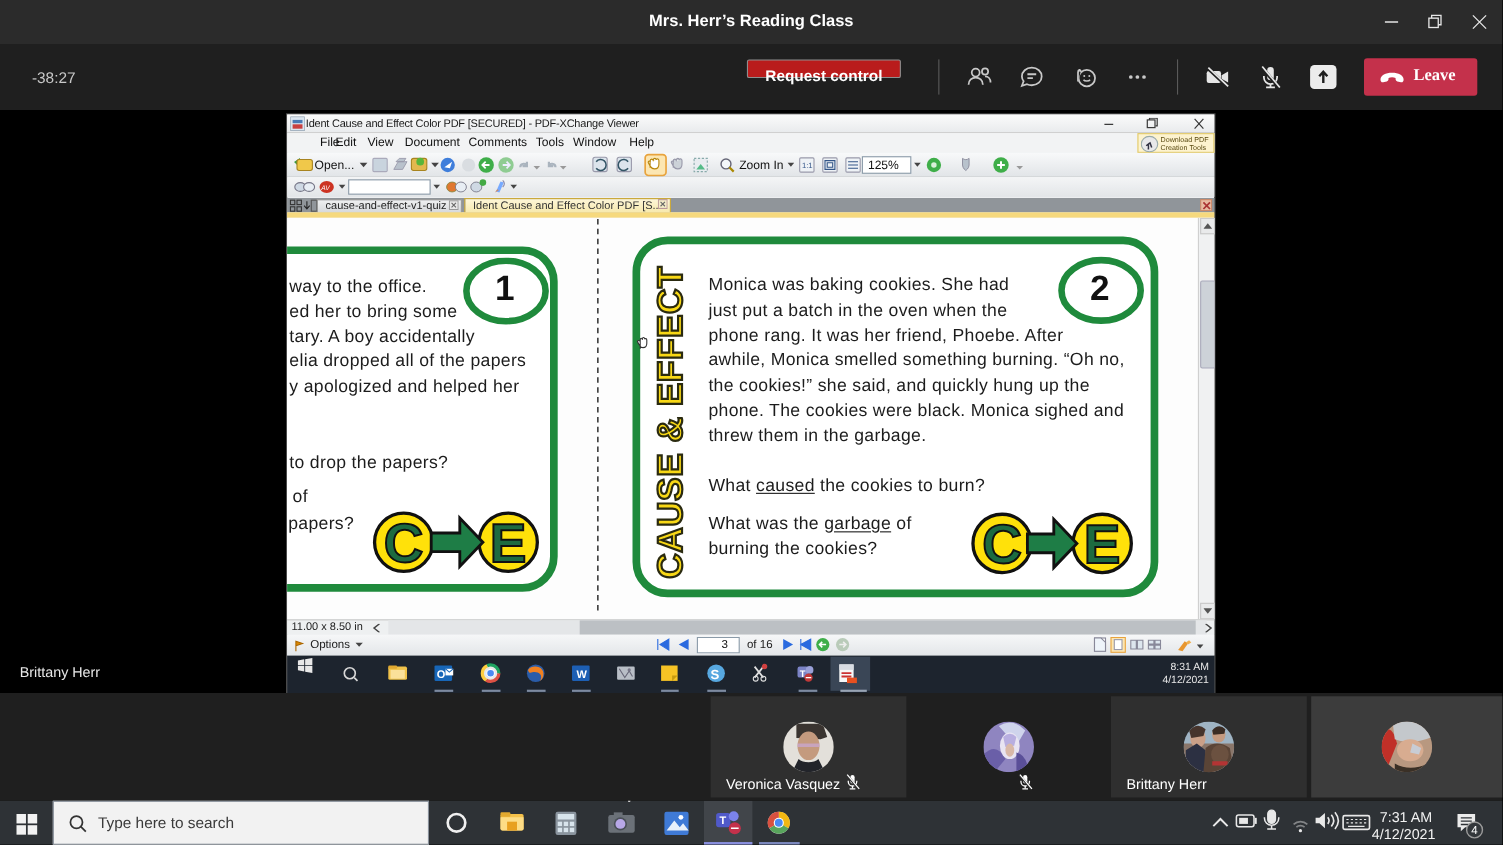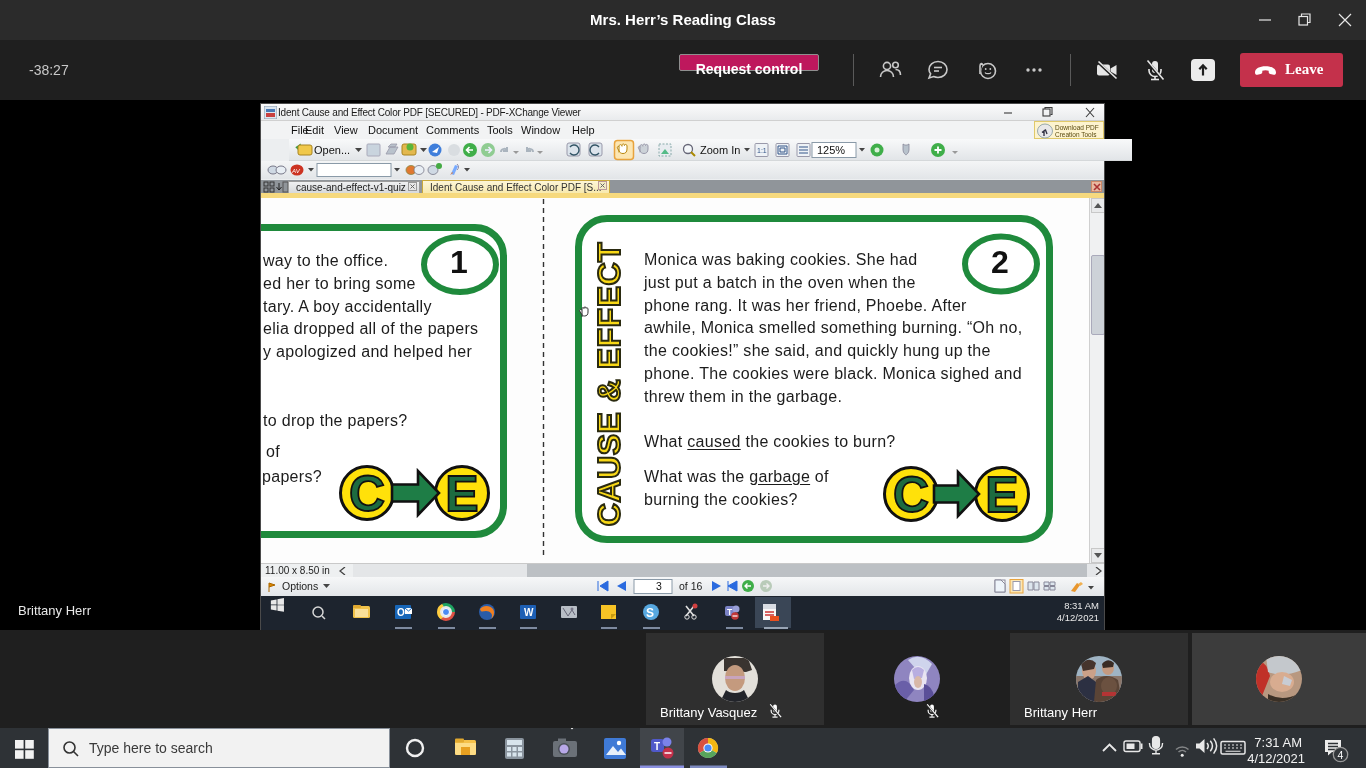--- a/index.html
+++ b/index.html
@@ -2,32 +2,32 @@
 <html><head><meta charset="utf-8">
 <style>
 html,body{margin:0;padding:0;width:1366px;height:768px;overflow:hidden;background:#000;}
 *{box-sizing:border-box;font-family:"Liberation Sans",sans-serif;}
 .abs{position:absolute;}
 #root{position:relative;width:1366px;height:768px;}
 #titlebar{left:0;top:0;width:1366px;height:40px;background:#2b2b2b;}
 #titlebar .t{position:absolute;left:0;right:0;top:11px;text-align:center;color:#fff;font-size:15px;font-weight:700;}
 #ctrlbar{left:0;top:40px;width:1366px;height:60px;background:#1f1f1f;}
 #timer{left:29px;top:22px;color:#c8c8c8;font-size:14px;}
-#reqbtn{left:679px;top:14px;width:140px;height:17px;border:1px solid #8f8f8f;background:#be185d;color:#fff;font-size:14px;font-weight:700;text-align:center;line-height:29px;border-radius:2px;}
+#reqbtn{left:679px;top:14px;width:140px;height:17px;border:1px solid #8f8f8f;background:#b91c1c;color:#fff;font-size:14px;font-weight:700;text-align:center;line-height:29px;border-radius:2px;}
 .vsep{width:1px;background:#5a5a5a;}
 #leave{left:1240px;top:13px;width:103px;height:34px;background:#c4314b;border-radius:3px;color:#fff;font-size:15px;font-weight:700;}
 #leave span{position:absolute;left:45px;top:8px;font-family:Liberation Serif, serif;}
 #stage{left:0;top:100px;width:1366px;height:530px;background:#000;}
 #plabel{left:18px;top:603px;color:#e8e8e8;font-size:13px;z-index:5;}
 #shared{left:261px;top:104px;width:843px;height:526px;background:#eceef0;outline:1px solid #4a4a4a;}
 #wtitle{left:0;top:0;width:843px;height:17px;background:linear-gradient(#fbfbfb,#e9ebed);border-bottom:1px solid #d0d0d0;}
 #wtitle .txt{position:absolute;left:17px;top:3px;font-size:10px;letter-spacing:-0.2px;color:#1a1a1a;}
 #wmenu{left:0;top:17px;width:843px;height:18px;background:#f2f3f4;}
 #wmenu span{position:absolute;top:3px;font-size:11px;color:#111;}
-#toolbar1{left:0;top:35px;width:843px;height:22px;background:linear-gradient(#f8f9fa,#e2e5e8);border-bottom:1px solid #d5d8da;margin-left:28px;}
+#toolbar1{left:0;top:35px;width:843px;height:22px;background:linear-gradient(#f8f9fa,#e2e5e8);border-bottom:1px solid #d5d8da;}
 #toolbar2{left:0;top:57px;width:843px;height:18px;background:linear-gradient(#f4f5f6,#e2e5e8);}
 #tabbar{left:0;top:76px;width:843px;height:13px;background:#90959a;}
 #tab1{position:absolute;left:27px;top:1px;width:132px;height:12px;background:linear-gradient(#eff0f1,#d7d9db);border:1px solid #9b9b9b;border-bottom:none;font-size:10px;color:#222;padding-left:7px;line-height:12px;}
 #tab2{position:absolute;left:161px;top:0px;width:188px;height:13px;background:linear-gradient(#fdf6d8,#f7e9ae);border:1px solid #caa93c;border-bottom:none;font-size:10px;color:#333;padding-left:7px;line-height:13px;}
 #ystrip{left:0;top:89px;width:843px;height:5px;background:#f6d97e;}
 #docarea{left:0;top:94px;width:843px;height:365px;background:#fdfdfd;overflow:hidden;}
 #status1{left:0;top:459px;width:843px;height:14px;background:#eef0f1;border-top:1px solid #c9c9c9;}
 #status2{left:0;top:473px;width:843px;height:19px;background:linear-gradient(#f6f7f8,#e3e6e9);}
 #ptask{left:0;top:492px;width:843px;height:34px;background:#1d242e;}
 #plist{left:0;top:630px;width:1366px;height:98px;background:#1f1f1f;}
@@ -395,21 +395,21 @@
           <rect x="382" y="31" width="17" height="2" fill="#7d8aa0"></rect>
           <rect x="465" y="31" width="17" height="2" fill="#7d8aa0"></rect>
           <rect x="503" y="31" width="24" height="2" fill="#98a4b4"></rect>
         <text x="838" y="13" text-anchor="end" font-size="9.5" fill="#e8e8e8">8:31 AM</text>
         <text x="838" y="25" text-anchor="end" font-size="9.5" fill="#e8e8e8">4/12/2021</text>
       </svg>
     </div>
   </div>
   <div class="abs" id="plist">
     <div class="tile" style="left:646px;width:178px;">
-        <div class="nm">Brittany Vasquez</div>
+        <div class="nm">Veronica Vasquez</div>
       </div>
     <div class="tile" style="left:1010px;width:178px;">
         <div class="nm">Brittany Herr</div>
       </div>
     <div class="tile" style="left:1192px;width:174px;background:#3c3c3c;"></div>
 
     <svg class="abs" style="left:712px;top:26px" width="46" height="46" viewBox="0 0 46 46">
       <defs>
           <clipPath id="cp1">
             <circle cx="23" cy="23" r="23"></circle>

